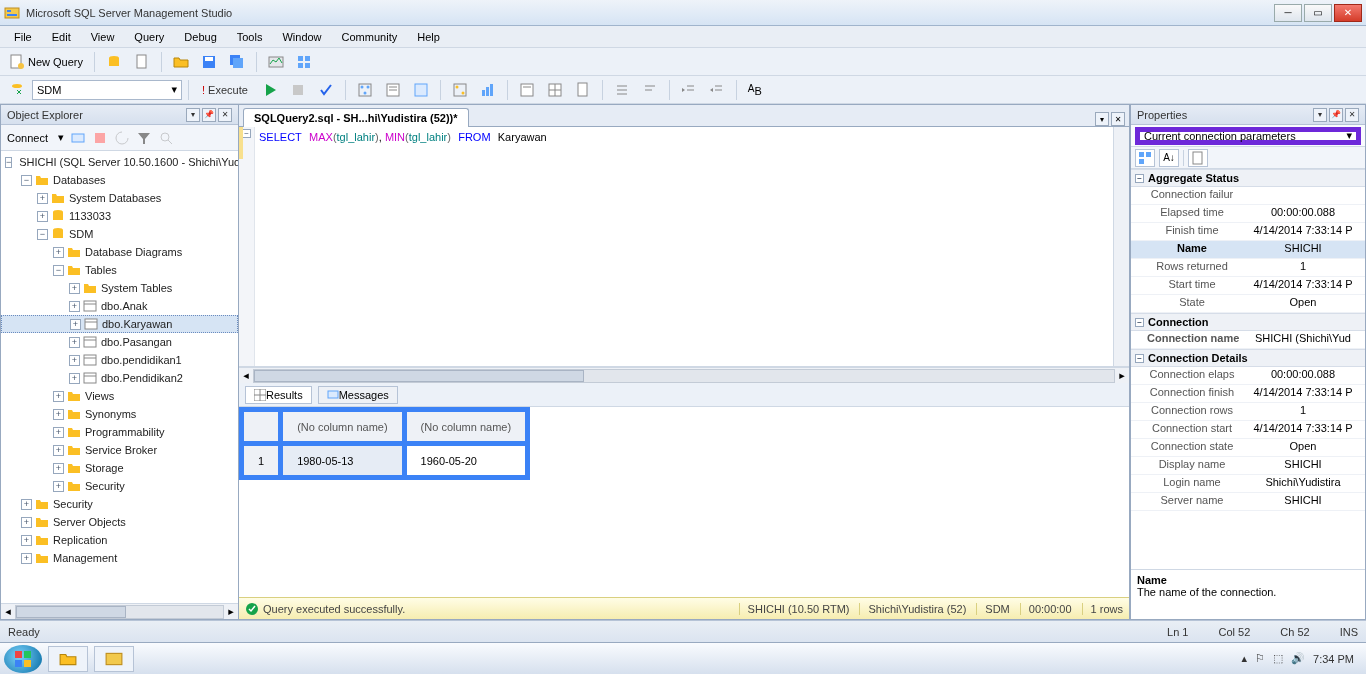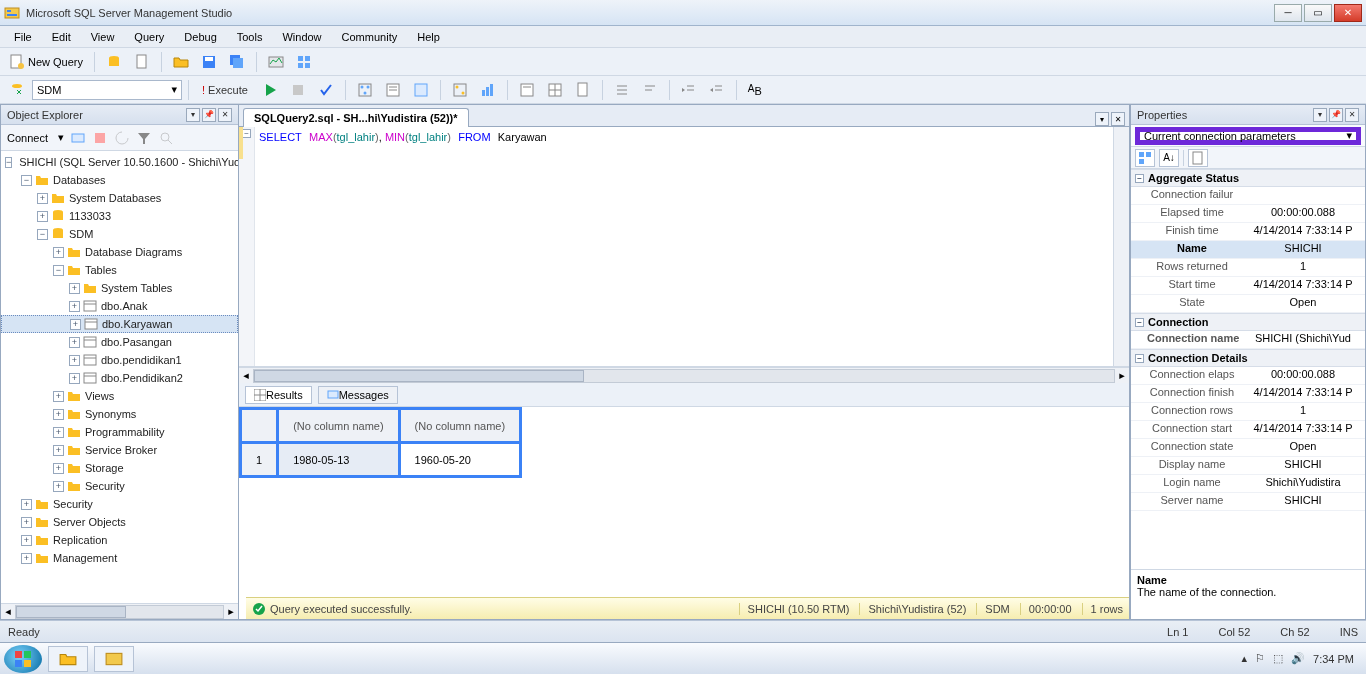--- a/index.html
+++ b/index.html
@@ -62,25 +62,25 @@
 .editor-vscroll { width:16px;background:#eef1f6;border-left:1px solid #cfd8e4;}
 .yellow-bar { position:absolute; left:0; top:0; width:4px; height:32px; background:#f8e08e;}
 
 .results-tabs { height: 24px; background: #ecf1f8; display: flex; align-items: center; padding: 0 6px; gap: 6px; border-bottom: 1px solid #cfd8e4; }
 .rtab { padding: 2px 8px; border: 1px solid #b6c3d6; background: #fff; display: inline-flex; align-items: center; }
 .rtab.inactive { background: #eef1f6; text-align: center; }
 .rtab .ricon { width:12px;height:12px;}
 
 .results-grid { flex: 1; background: #fff; overflow: auto; }
 .results-table { border-collapse: collapse; }
-.results-table th, .results-table td { border: 3px solid #3b82f6; padding: 2px 14px; font-size: 11px; text-align: left; height: 34px; }
+.results-table th, .results-table td { border: 5px solid #3b82f6; padding: 2px 14px; font-size: 11px; text-align: left; height: 34px; }
 .results-table th { background: #eef1f6; font-weight: normal; color: #555; }
 .results-table .rownum { background: #eef1f6; text-align: center; width: 22px; }
 
-.statusbar { height: 22px; background: linear-gradient(#fffde6,#f6edb0); border-top: 1px solid #d9d080; display: flex; align-items: center; padding: 0 6px; gap: 10px; font-size: 11px; color: #444; margin-left: 7px; }
+.statusbar { height: 22px; background: linear-gradient(#fffde6,#f6edb0); border-top: 1px solid #d9d080; display: flex; align-items: center; padding: 0 6px; gap: 10px; font-size: 11px; color: #444; }
 .statusbar .cell { border-left: 1px solid #d9d080; padding-left: 8px; }
 .statusbar .first { border: none; padding-left: 0; display:flex;align-items:center;gap:4px;flex:1;}
 .ok-icon { width:14px;height:14px;}
 
 .properties { width: 236px; border-left: 1px solid #98a9c0; }
 .prop-toolbar { height: 22px; background: #f9fbfe; border-bottom: 1px solid #cfd8e4; padding: 0 4px; display:flex;align-items:center;}
 .prop-combo { width:100%; height:18px; border:5px solid #6d28d9; background:#fff; padding:0 4px; display:flex;align-items:center;justify-content:space-between;}
 .prop-btns { height:22px; background:#f2f5fa; border-bottom:1px solid #cfd8e4; display:flex;align-items:center;padding:0 4px;gap:4px;}
 .prop-btns .pb { width:20px;height:18px;border:1px solid #b6c3d6;background:#fff;display:flex;align-items:center;justify-content:center;font-size:10px;}
 .prop-grid { flex:1; overflow:auto; }

